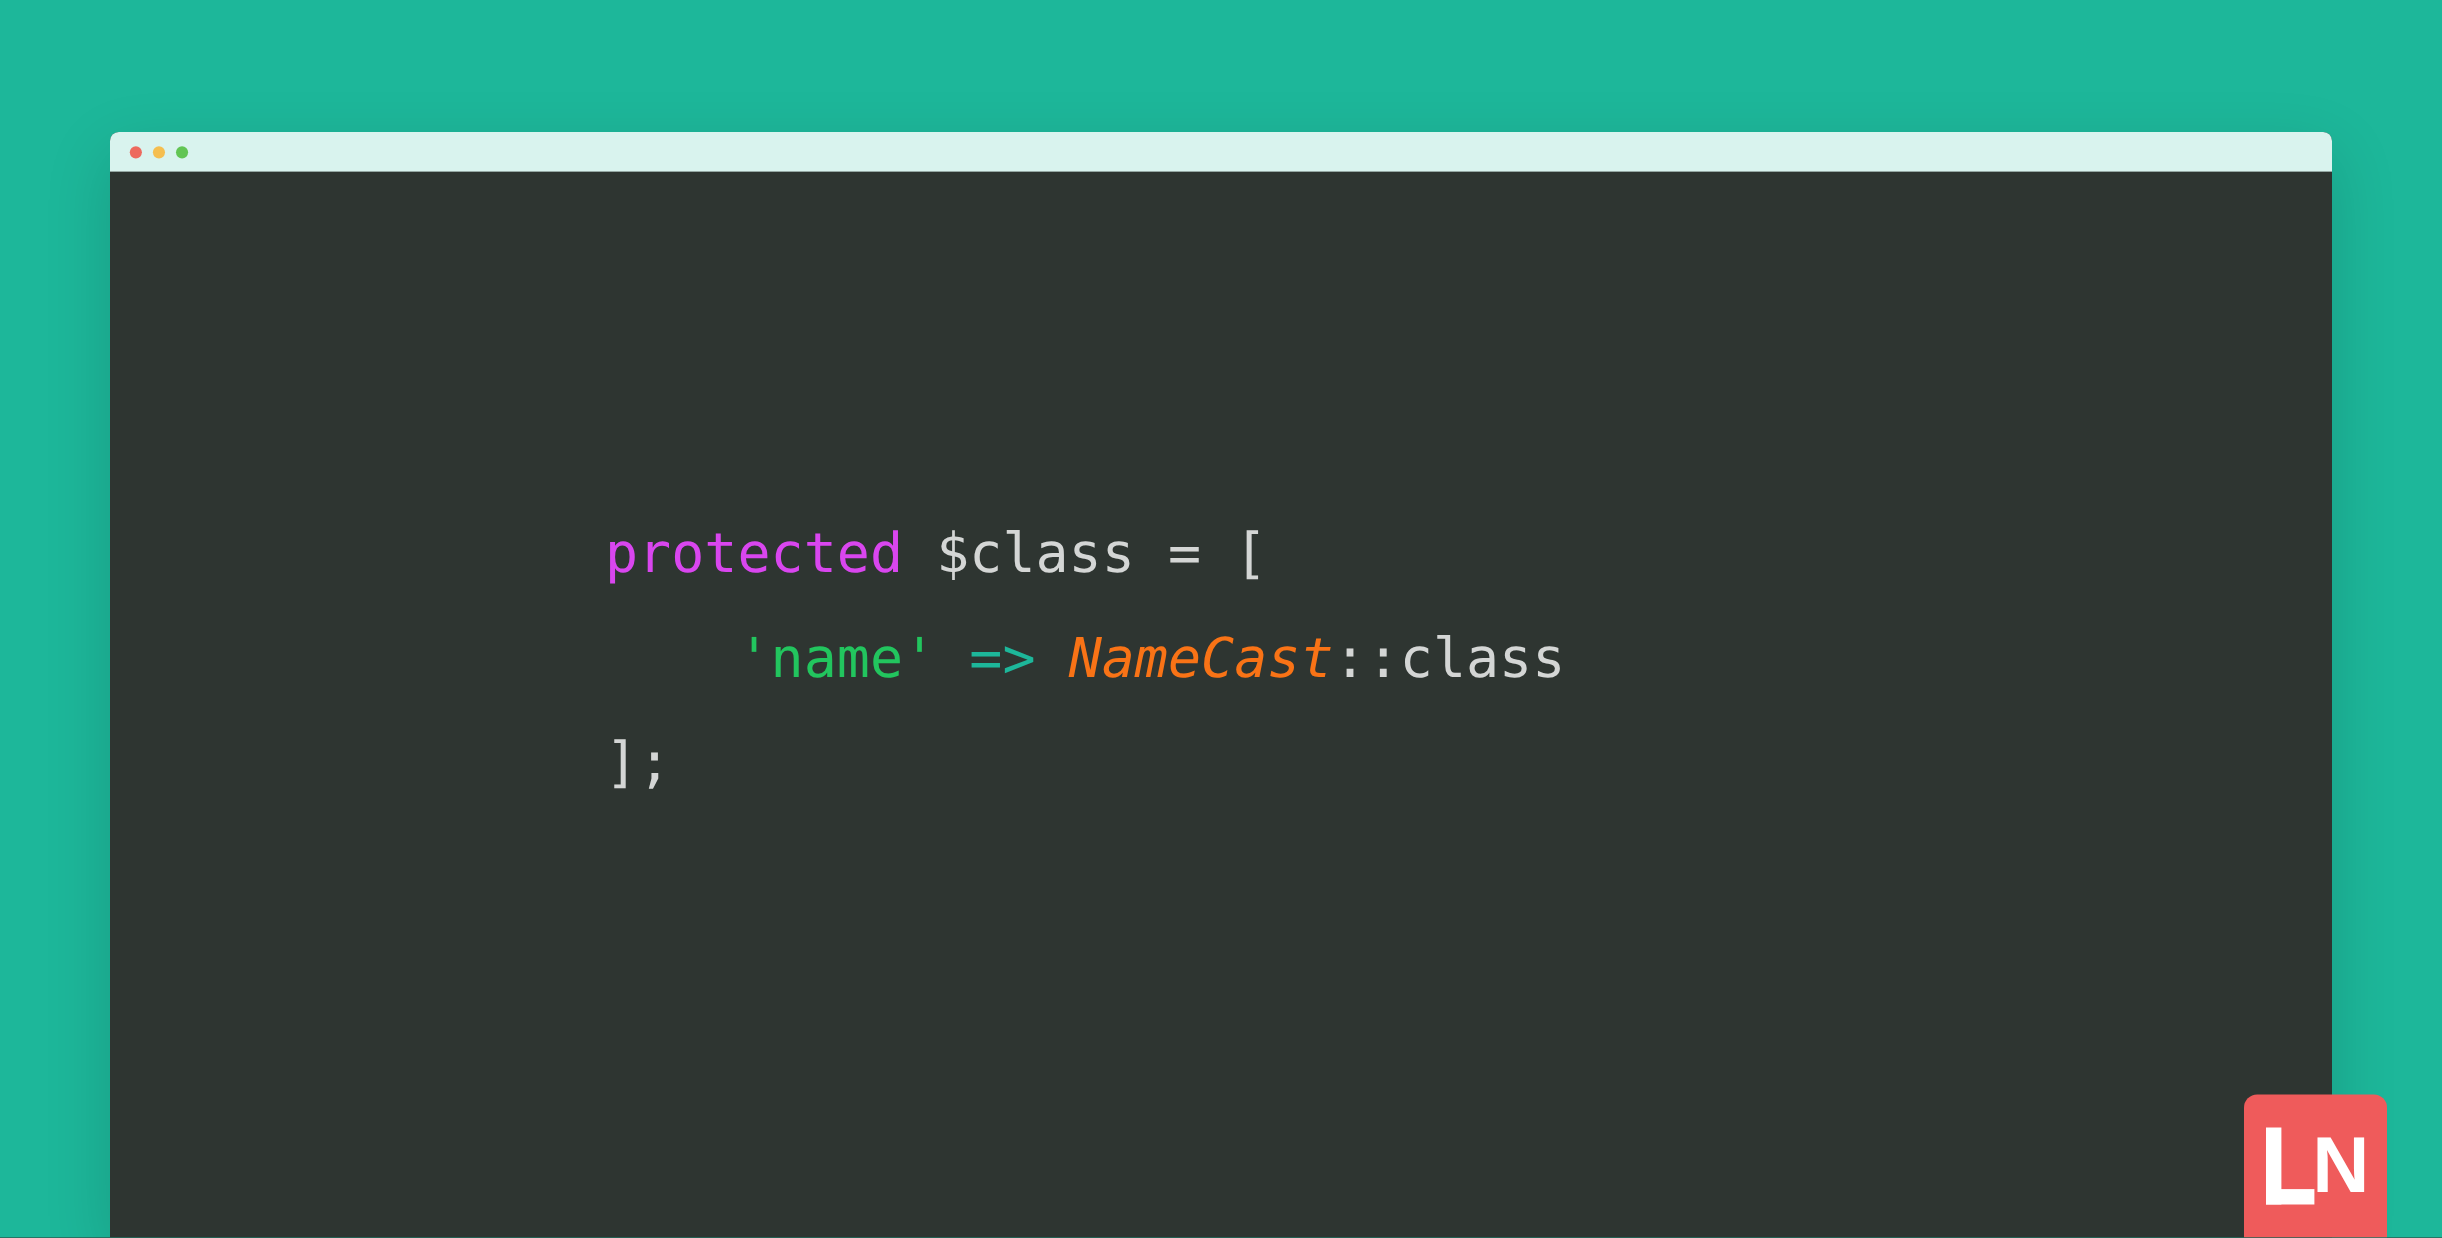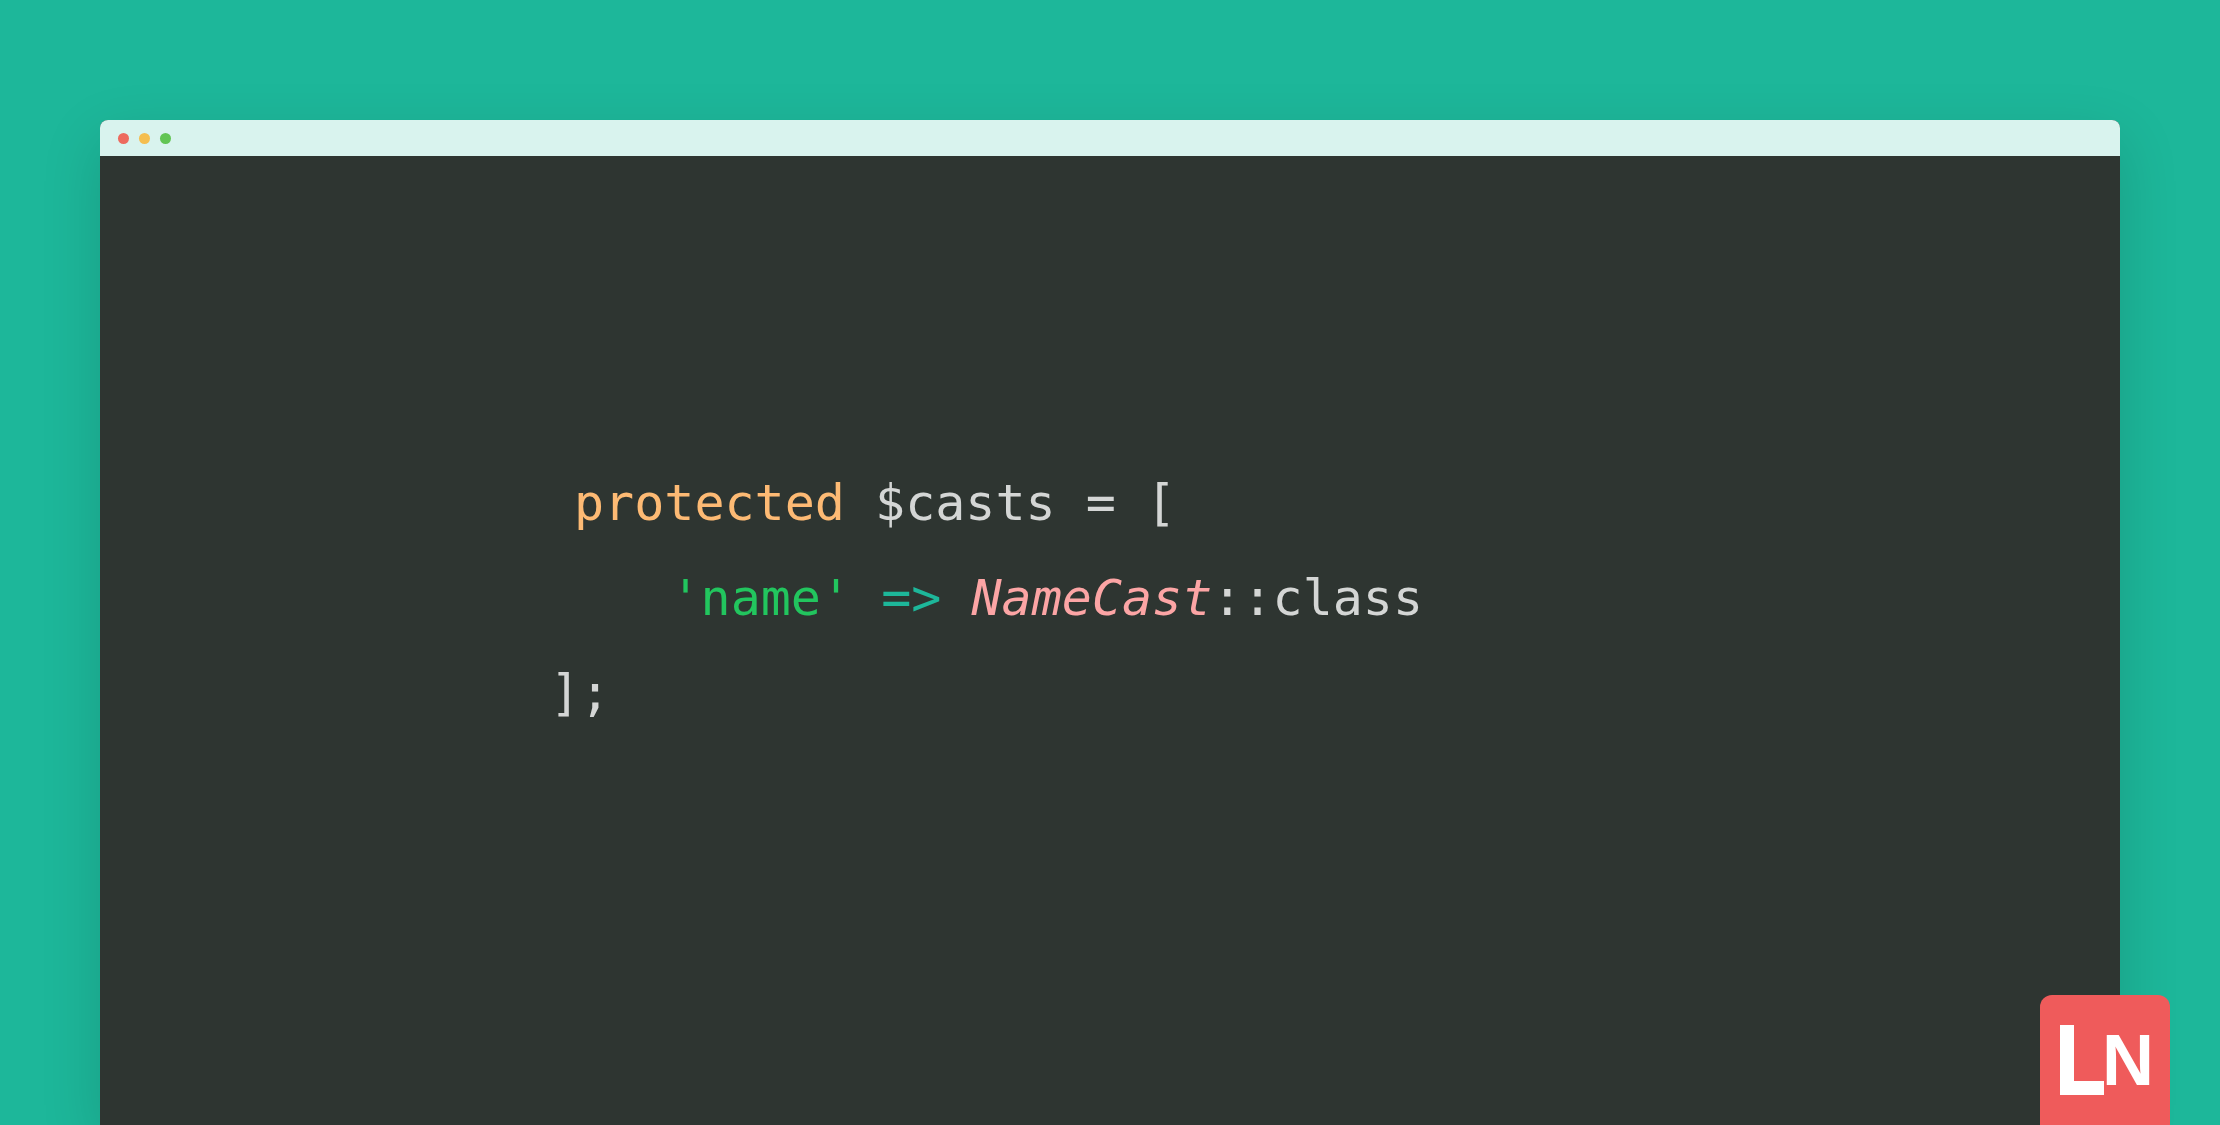--- a/index.html
+++ b/index.html
@@ -51,27 +51,27 @@
     .editor-body {
       padding: 300px 0 0 450px;
     }
     
     .code {
       font-size: 50px;
       line-height: 1.9;
       white-space: pre;
     }
     
-    .keyword { color: #fdba74; margin-left: 24px; }
+    .keyword { color: #d946ef; }
     .variable { color: #d4d6d5; }
     .operator { color: #d4d6d5; }
     .punctuation { color: #d4d6d5; }
     .string { color: #22c55e; }
     .arrow { color: #1db79a; }
-    .classname { color: #fca5a5; font-style: italic; }
+    .classname { color: #f97316; font-style: italic; }
     .static { color: #d4d6d5; }
     
     .logo-badge {
       position: absolute;
       bottom: 0;
       right: 50px;
       width: 130px;
       height: 130px;
       background-color: #ef5b5b;
       border-radius: 12px 12px 0 0;
@@ -108,21 +108,21 @@
 </head>
 <body>
 
 <div class="editor-window">
   <div class="title-bar">
     <div class="traffic-light traffic-red"></div>
     <div class="traffic-light traffic-yellow"></div>
     <div class="traffic-light traffic-green"></div>
   </div>
   <div class="editor-body">
-    <div class="code"><span class="keyword">protected</span> <span class="variable">$casts</span> <span class="operator">=</span> <span class="punctuation">[</span>
+    <div class="code"><span class="keyword">protected</span> <span class="variable">$class</span> <span class="operator">=</span> <span class="punctuation">[</span>
 <span>    </span><span class="string">'name'</span> <span class="arrow">=&gt;</span> <span class="classname">NameCast</span><span class="static">::</span><span class="static">class</span>
 <span class="punctuation">];</span></div>
   </div>
 </div>
 
 <div class="logo-badge">
   <div class="logo-text">
     <span class="logo-l"></span>
       <span class="logo-n">N</span>
   </div>

